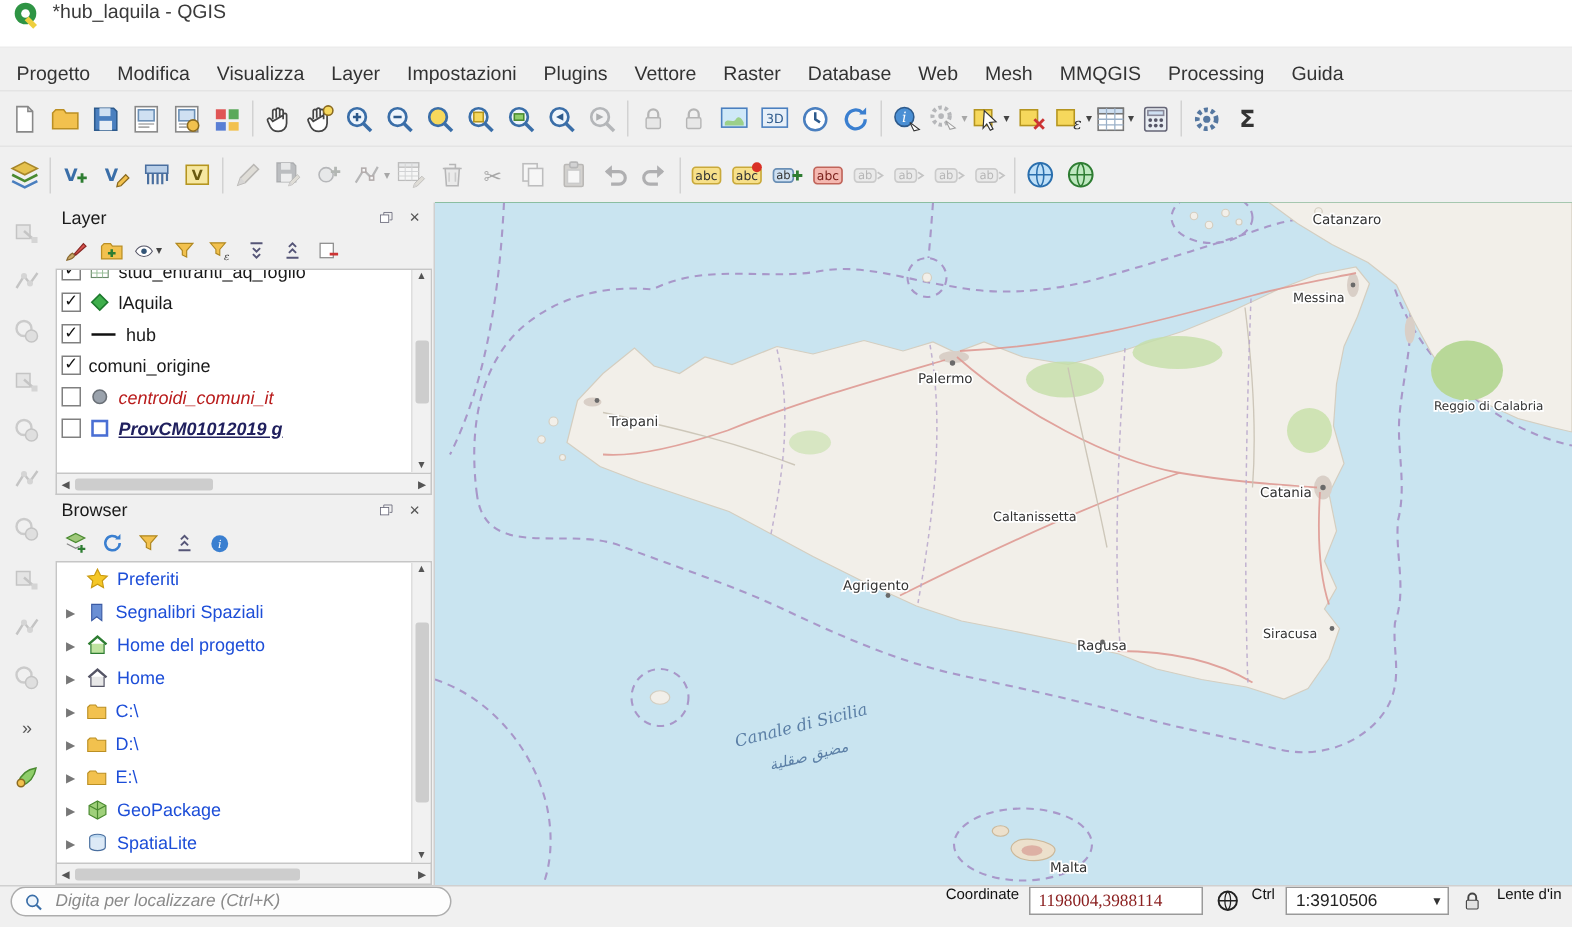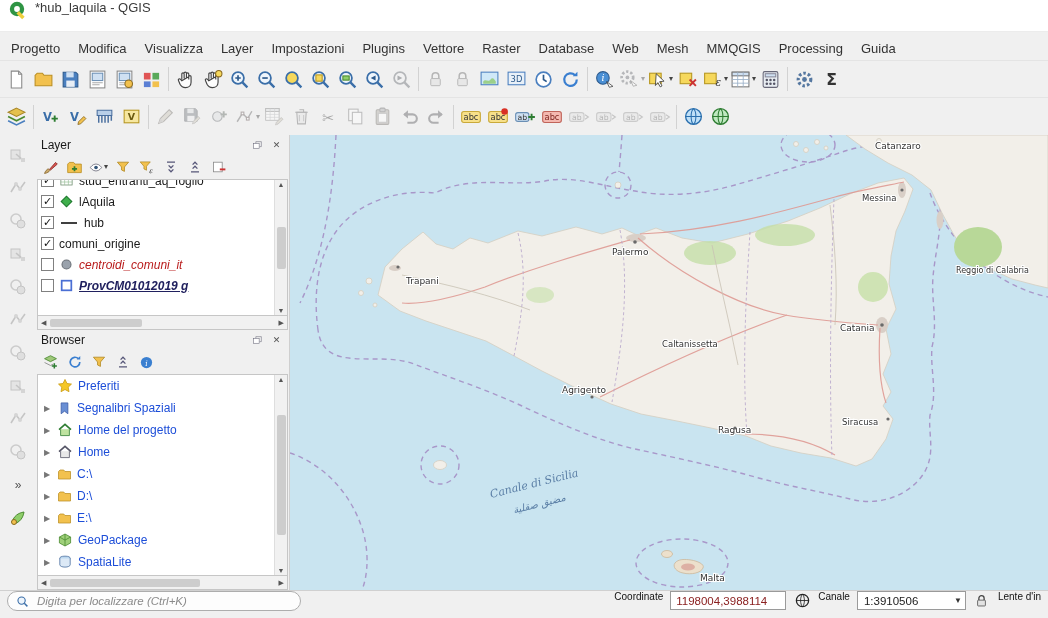--- a/index.html
+++ b/index.html
@@ -60,21 +60,21 @@
   .b-label{font-size:12px;color:#1d4ed8}
   
   .map{flex:1;position:relative;background:#15803d;overflow:hidden}
   
   .statusbar{height:28px;display:flex;gap:7px;padding:0 7px;background:#f0f0f0;border-top:1px solid #d0d0d0;overflow:hidden;white-space:nowrap}
   .locator{width:294px;height:20px;border:1px solid #adadad;border-radius:10px;background:#fdfdfd;display:flex;align-items:center;gap:6px;padding:0 8px;flex:none}
   .locator input{border:none;outline:none;flex:1;font-size:11.5px;background:transparent;color:#444;font-family:inherit}
   .locator input::placeholder{font-style:italic;color:#8a8a8a}
   .sb-spacer{flex:1}
   .sb-label{font-size:10px;color:#111}
-  .coord-input{width:116px;height:19px;border:1px solid #9a9a9a;background:#fff;color:#8b2020;font-size:11.5px;padding:0 5px;outline:none;font-family:Liberation Sans, sans-serif}
+  .coord-input{width:116px;height:19px;border:1px solid #9a9a9a;background:#fff;color:#8b2020;font-size:11.5px;padding:0 5px;outline:none;font-family:Liberation Serif, serif}
   .scale-box{width:109px;height:19px;border:1px solid #9a9a9a;background:#fff;display:flex;align-items:center;padding:0 3px 0 6px;font-size:11.5px;gap:2px}
   .scale-caret{margin-left:auto;font-size:8px;color:#333}
   .sb-icon{width:18px;height:18px;display:flex;align-items:center;justify-content:center;flex:none}
 </style>
 </head>
 <body>
 
 <svg width="0" height="0" style="position:absolute">
 <defs>
 <symbol id="i-page" viewBox="0 0 20 20">
@@ -1167,21 +1167,21 @@
     <input type="text" placeholder="Digita per localizzare (Ctrl+K)" style="">
   </div>
   <span class="sb-spacer"></span>
   <span class="sb-label">Coordinate</span>
   <input class="coord-input" type="text" value="1198004,3988114" style="">
   <span class="sb-icon">
       <svg width="17" height="17">
         <use href="#i-webglobe"></use>
       </svg>
     </span>
-  <span class="sb-label">Canale</span>
+  <span class="sb-label">Ctrl</span>
   <div class="scale-box">
     <span>1:3910506</span>
     <span class="scale-caret">▼</span>
   </div>
   <span class="sb-icon">
       <svg width="15" height="15">
         <use href="#i-lockbar"></use>
       </svg>
     </span>
   <span class="sb-label">Lente d'in</span>

